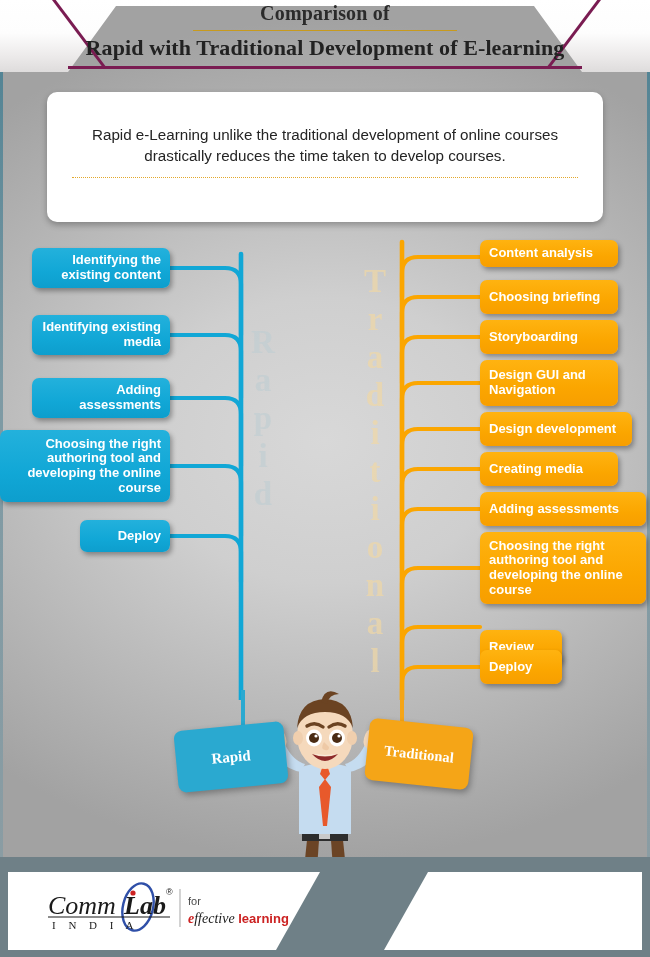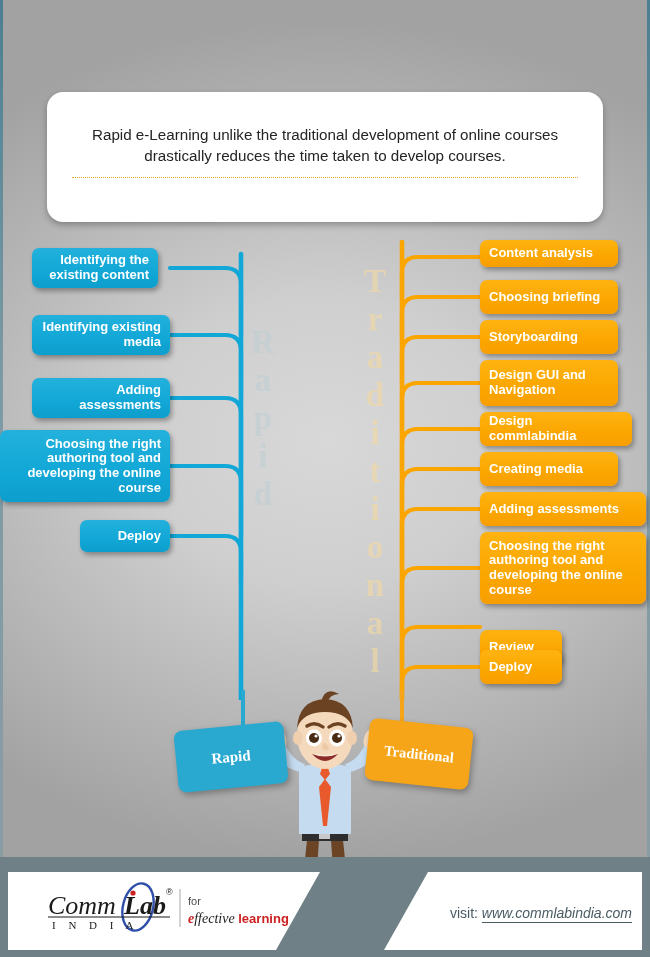--- a/index.html
+++ b/index.html
@@ -29,21 +29,21 @@
   .hdr-line-r{position:absolute;left:598px;top:0px;width:3px;height:86px;background:#7a1c52;transform:rotate(37deg);transform-origin:top right;}
   .hdr-t1{position:absolute;left:0;top:2px;width:650px;text-align:center;
     font-family:"Liberation Serif",serif;font-weight:bold;font-size:20px;color:#2b2b2b;letter-spacing:.2px;}
   .hdr-div{position:absolute;left:193px;top:30px;width:264px;height:1px;background:#c79a1e;}
   .hdr-t2{position:absolute;left:0;top:35px;width:650px;text-align:center;
     font-family:"Liberation Serif",serif;font-weight:bold;font-size:22px;color:#222;letter-spacing:.1px;}
 
   
   .intro{
     position:absolute;left:47px;top:92px;width:556px;height:130px;
-    background:#fff;border-radius:16px;
+    background:#fff;border-radius:10px;
     box-shadow:0 3px 6px rgba(0,0,0,.28);
     display:flex;flex-direction:column;justify-content:center;align-items:center;
   }
   .intro p{margin:0;text-align:center;color:#242424;font-size:15.2px;line-height:1.32;width:506px;}
   .intro-div{width:506px;height:0;border-top:1.5px dotted #e3a82b;margin:11px 0 11px 0;}
 
   
   .wm{position:absolute;font-family:"Liberation Serif",serif;font-weight:bold;font-size:33px;line-height:38px;text-align:center;user-select:none;}
   .wm-rapid{left:243px;top:323px;width:40px;color:rgba(190,205,210,.62);}
   .wm-trad{left:355px;top:262px;width:40px;color:rgba(240,215,165,.70);}
@@ -88,20 +88,29 @@
   .visit .u{font-style:italic;border-bottom:1px solid #4a5b63;padding-bottom:1px;}
 </style>
 </head>
 <body>
 
 <div id="page">
 
   <div class="edge-left"></div>
   <div class="edge-right"></div>
 
+  <div class="header-wrap">
+    <div class="header-shape"></div>
+    <div class="hdr-line-bottom"></div>
+    <div class="hdr-line-l"></div>
+    <div class="hdr-line-r"></div>
+    <div class="hdr-t1">Comparison of</div>
+    <div class="hdr-div"></div>
+    <div class="hdr-t2">Rapid with Traditional Development of E-learning</div>
+  </div>
 
   <div class="intro">
     <p>Rapid e-Learning unlike the traditional development of online courses drastically reduces the time taken to develop courses.</p>
     <div class="intro-div"></div>
   </div>
 
   <div class="wm wm-rapid" id="wm-rapid">
       <span>R</span>
       <span>a</span>
       <span>p</span>
@@ -140,32 +149,32 @@
           <path d="M480 239 H418 q-16 0 -16 16 V279"></path>
           <path d="M480 279 H418 q-16 0 -16 16 V338"></path>
           <path d="M480 338 H418 q-16 0 -16 16 V397"></path>
           <path d="M480 397 H418 q-16 0 -16 16 V437"></path>
           <path d="M480 437 H418 q-16 0 -16 16 V477"></path>
         </g>
       <line id="blue-spine" x1="241" y1="24" x2="241" y2="470" stroke="#11a7d6" stroke-width="4.6" stroke-linecap="round"></line>
       <line id="orange-spine" x1="402" y1="12" x2="402" y2="470" stroke="#fba600" stroke-width="4.6" stroke-linecap="round"></line>
     </svg>
     <div id="blue-nodes">
-        <div class="node blue" style="left: 32px; top: 18px; width: 126px; height: 40px;">Identifying the existing content</div>
+        <div class="node blue" style="left: 32px; top: 18px; width: 138px; height: 40px;">Identifying the existing content</div>
         <div class="node blue" style="left: 32px; top: 85px; width: 138px; height: 40px;">Identifying existing media</div>
         <div class="node blue" style="left: 32px; top: 148px; width: 138px; height: 40px;">Adding assessments</div>
         <div class="node blue" style="left: 0px; top: 200px; width: 170px; height: 72px;">Choosing the right authoring tool and developing the online course</div>
         <div class="node blue" style="left: 80px; top: 290px; width: 90px; height: 32px;">Deploy</div>
       </div>
     <div id="orange-nodes">
         <div class="node orange" style="left: 480px; top: 10px; width: 138px; height: 27px; text-align: right;">Content analysis</div>
         <div class="node orange" style="left: 480px; top: 50px; width: 138px; height: 34px;">Choosing briefing</div>
         <div class="node orange" style="left: 480px; top: 90px; width: 138px; height: 34px;">Storyboarding</div>
         <div class="node orange" style="left: 480px; top: 130px; width: 138px; height: 46px;">Design GUI and Navigation</div>
-        <div class="node orange" style="left: 480px; top: 182px; width: 152px; height: 34px;">Design commlabindia</div>
+        <div class="node orange" style="left: 480px; top: 182px; width: 152px; height: 34px;">Design development</div>
         <div class="node orange" style="left: 480px; top: 222px; width: 138px; height: 34px; text-align: center;">Creating media</div>
         <div class="node orange" style="left: 480px; top: 262px; width: 166px; height: 34px;">Adding assessments</div>
         <div class="node orange" style="left: 480px; top: 302px; width: 166px; height: 72px;">Choosing the right authoring tool and developing the online course</div>
         <div class="node orange" style="left: 480px; top: 380px; width: 82px; height: 34px; margin-top: 20px;">Review</div>
         <div class="node orange" style="left: 480px; top: 420px; width: 82px; height: 34px;">Deploy</div>
       </div>
   </div>
 
   <div class="stick" style="left:241px;top:690px;height:48px;"></div>
   <div class="stick or" style="left:400px;top:690px;height:44px;"></div>
@@ -228,18 +237,14 @@
     <text x="128" y="14" font-family="Liberation Sans, sans-serif" font-size="9" fill="#1a1a1a">®</text>
     <line x1="10" y1="36" x2="132" y2="36" stroke="#1a1a1a" stroke-width="1.2"></line>
     <text x="14" y="48" font-family="Liberation Serif, serif" font-size="11" letter-spacing="5" fill="#1a1a1a">I  N  D  I  A</text>
     <line x1="142" y1="8" x2="142" y2="46" stroke="#b5b5b5" stroke-width="1.2"></line>
     <text x="150" y="24" font-family="Liberation Sans, sans-serif" font-size="11" fill="#4a4a4a">for</text>
     <text x="150" y="42" font-family="Liberation Serif, serif" font-size="14" font-style="italic">
       <tspan font-weight="bold" fill="#cc2222">e</tspan><tspan fill="#1a1a1a">ff</tspan><tspan fill="#1a1a1a">ective</tspan><tspan fill="#cc2222" font-family="Liberation Sans, sans-serif" font-style="normal" font-weight="bold" font-size="13"> learning</tspan>
     </text>
   </svg>
 
-  <div class="visit">
-    <span>visit:</span>
-    <span class="u">www.commlabindia.com</span>
-  </div>
 
 </div>
 
 </body></html>

